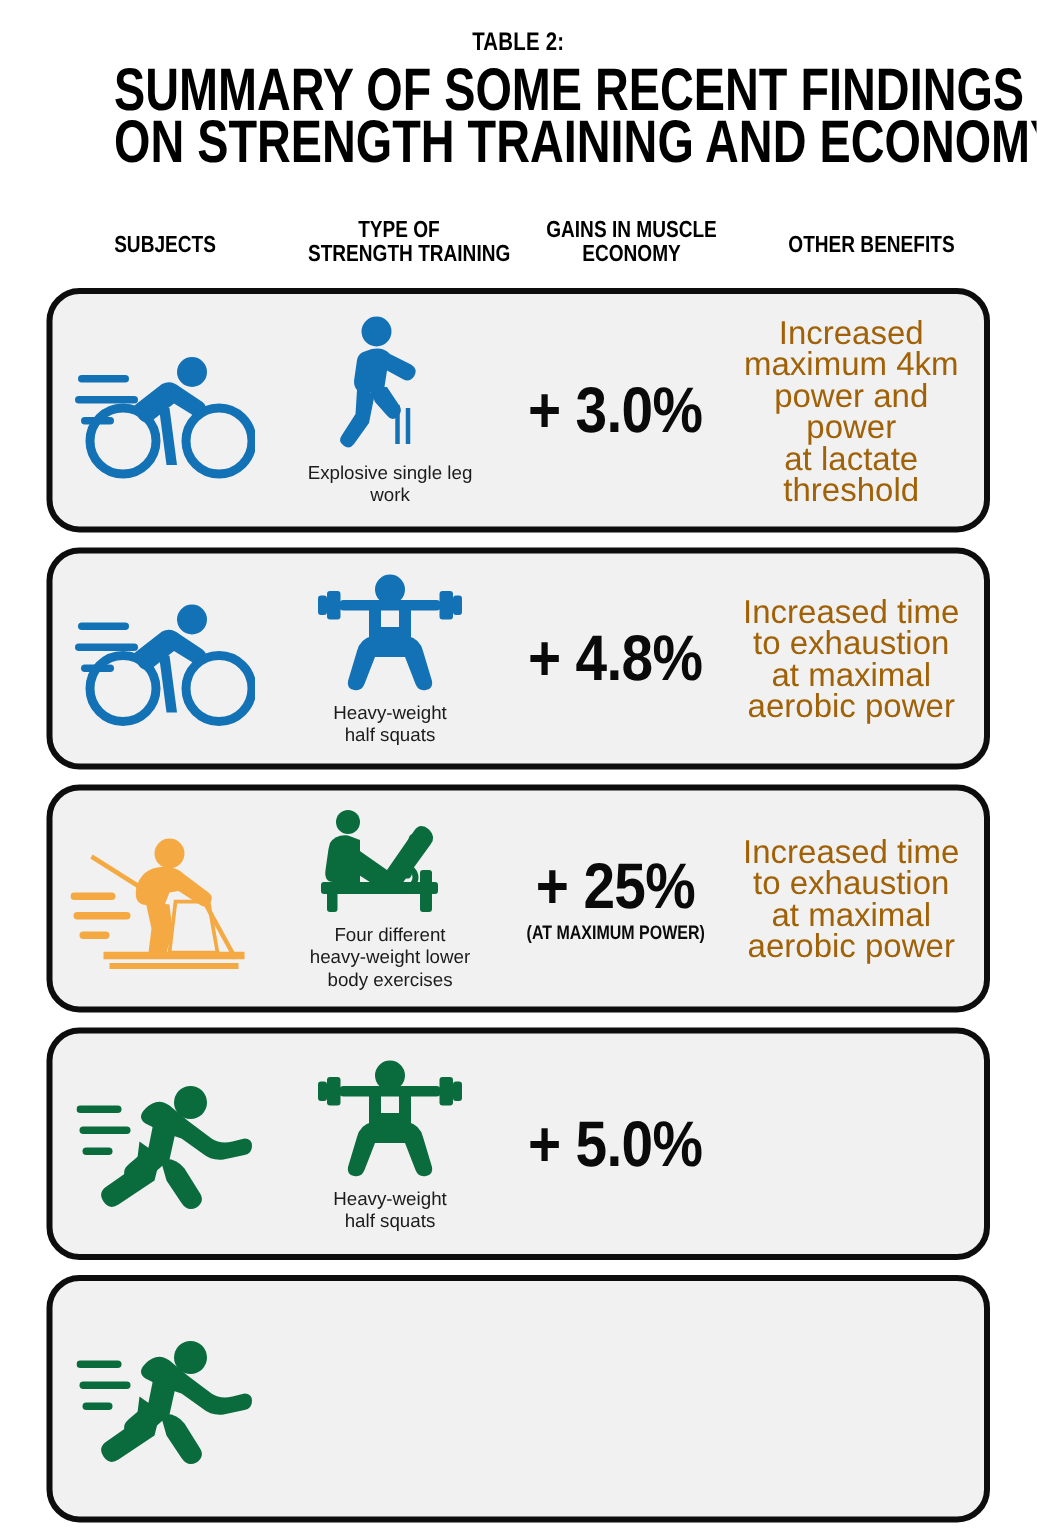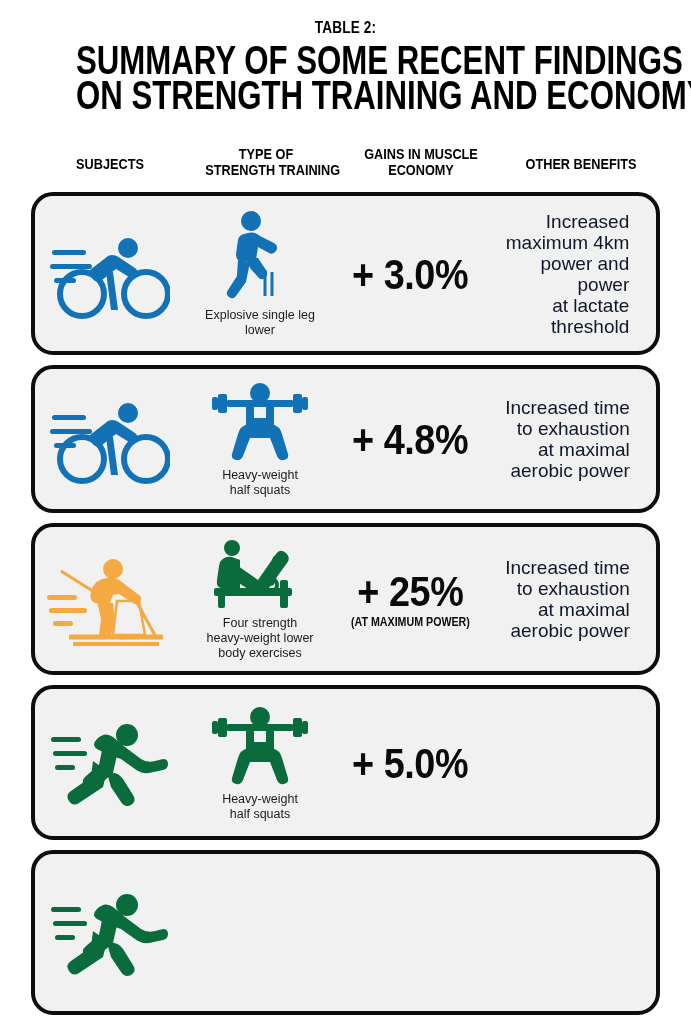--- a/index.html
+++ b/index.html
@@ -121,24 +121,24 @@
     font-weight: bold;
     font-size: 13px;
     line-height: 14px;
     color: #0a0a0a;
     white-space: nowrap;
     transform: scaleX(0.82);
   }
 
   .benefit-text {
     font-family: "Liberation Sans", sans-serif;
-    font-size: 19px;
+    font-size: 22px;
     line-height: 21px;
-    color: #0f172a;
-    text-align: right;
+    color: #a16207;
+    text-align: center;
     white-space: pre-line;
   }
 </style>
 </head>
 <body>
 
 <div class="page">
 
   <div class="title-block">
     <div class="table-label">TABLE 2:</div>
@@ -193,21 +193,21 @@
               <path d="M24 48 L36 48 L44 60 Q47 64 43 68 Q39 71 36 67 L28 58 Z"></path>
               <path d="M16 50 L28 52 L24 72 L14 86 Q11 90 7 87 Q3 84 6 80 L15 66 Z"></path>
             </g>
             <g stroke="#1372b5" stroke-width="3">
               <line x1="43" y1="60" x2="43" y2="86"></line>
               <line x1="50" y1="62" x2="50" y2="86"></line>
             </g>
           </svg>
         </span>
         <div class="train-label">Explosive single leg
-lower</div>
+work</div>
       </div>
       <div class="cell cell-gains">
         <div class="gain-value">+ 3.0%</div>
       </div>
       <div class="cell cell-other">
         <div class="benefit-text">Increased
 maximum 4km
 power and
 power
 at lactate
@@ -293,21 +293,21 @@
               <path d="M6 24 Q10 18 18 19 L26 22 L26 50 L8 50 Q2 50 3 42 L5 28 Z"></path>
               <path d="M24 28 L44 42 L62 16 Q66 10 72 15 Q77 20 73 25 L52 54 Q48 59 42 56 L20 42 Z"></path>
               <rect x="0" y="50" width="78" height="8" rx="2"></rect>
               <rect x="4" y="56" width="7" height="14" rx="2"></rect>
               <rect x="66" y="42" width="8" height="28" rx="2"></rect>
               <rect x="56" y="18" width="7" height="30" rx="3" transform="rotate(12 60 33)"></rect>
             </g>
             <circle cx="56" cy="47" r="7" fill="none" stroke="#0a6b3d" stroke-width="4"></circle>
           </svg>
         </span>
-        <div class="train-label">Four strength
+        <div class="train-label">Four different
 heavy-weight lower
 body exercises</div>
       </div>
       <div class="cell cell-gains">
         <div class="gain-value">+ 25%</div>
         <div class="gain-note">(AT MAXIMUM POWER)</div>
       </div>
       <div class="cell cell-other">
         <div class="benefit-text">Increased time
 to exhaustion

